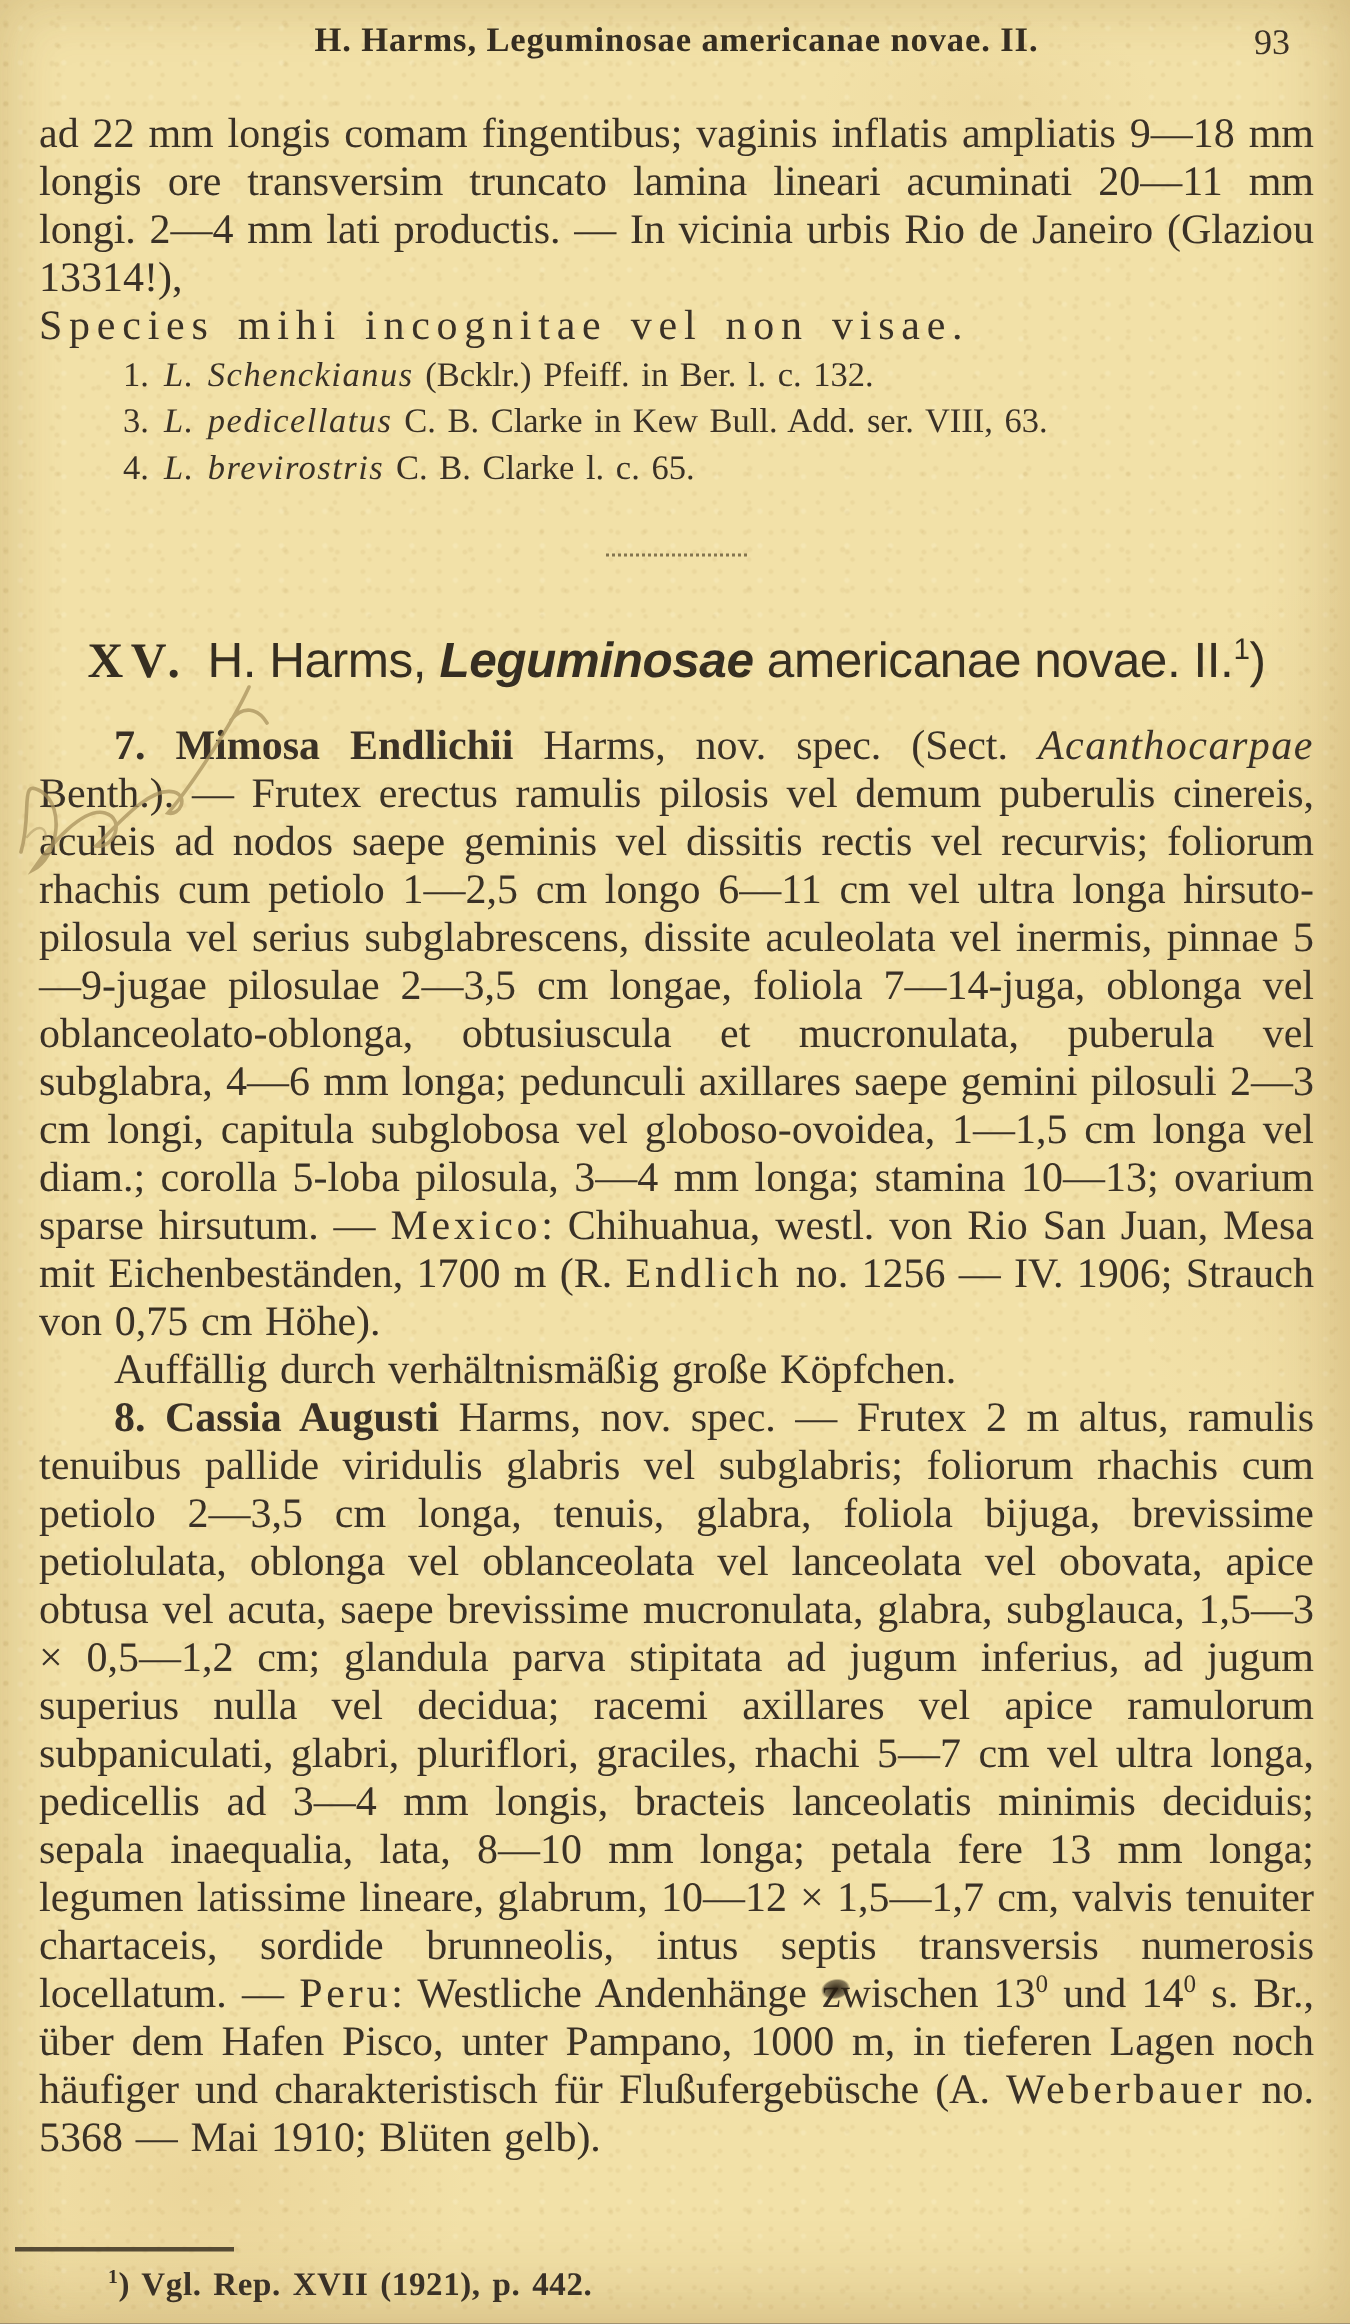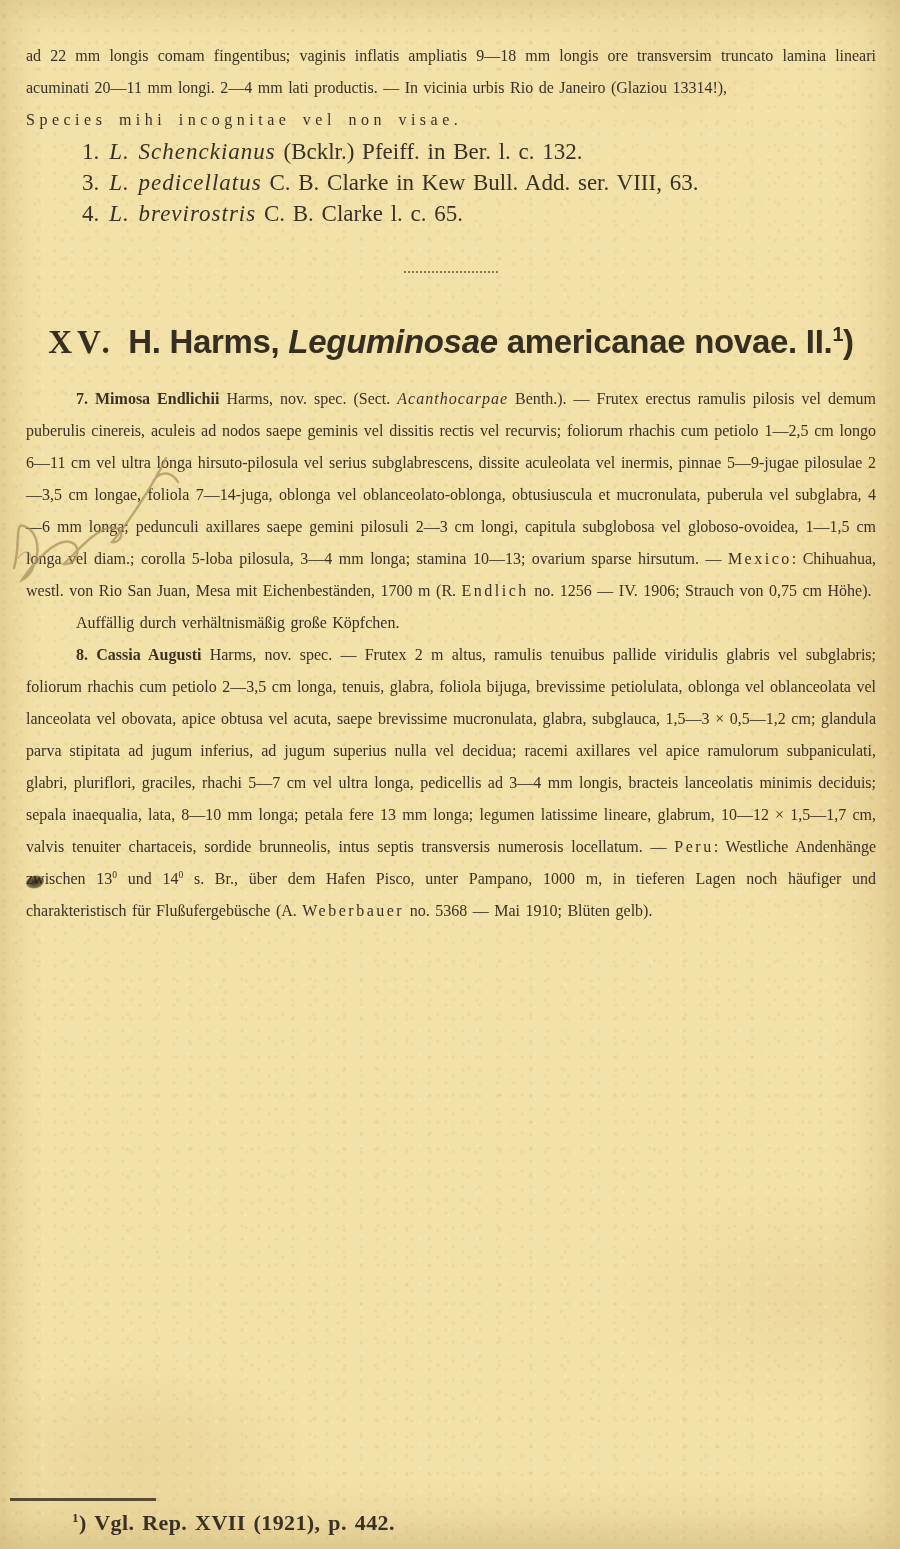--- a/index.html
+++ b/index.html
@@ -22,21 +22,21 @@
   }
   .content { position:relative; padding:14px 24px 0 26px; height:1490px; overflow:hidden; }
 
   .running-head-row { position:relative; height:34px; }
   .running-head {
     display:block; text-align:center; font-size:23px; font-weight:bold;
     letter-spacing:.6px; color:#352d21;
   }
   .page-number { position:absolute; right:16px; top:2px; font-size:24px; color:#3a3126; }
 
-  p { margin:0; font-size:16px; line-height:32px; text-align:justify; word-spacing:1.5px; }
+  p { margin:0; font-size:28px; line-height:32px; text-align:justify; word-spacing:1.5px; }
   .p-intro { margin-top:26px; }
   .species-line { text-align:left; letter-spacing:4.5px; word-spacing:4px; }
   .species-list { margin-left:56px; }
   .list-item { font-size:23px; line-height:31px; word-spacing:2px; }
   .num { padding-right:10px; }
   .it { font-style:italic; letter-spacing:1px; }
   .bd { font-weight:bold; }
   .ls { letter-spacing:2.5px; }
   .p-item5 { margin-top:8px; text-indent:50px; }
 
@@ -45,21 +45,21 @@
     border-top:2px dotted rgba(95,80,50,.75);
   }
 
   .handwriting { position:absolute; left:4px; top:440px; width:190px; height:150px; pointer-events:none; }
 
   .article-title {
     margin:48px 0 0 0; text-align:center; font-size:33px; line-height:42px;
     white-space:nowrap; color:#362e21;
   }
   .t-roman { font-family:"Liberation Serif","DejaVu Serif",serif; letter-spacing:5px; }
-  .t-bold  { font-family:"Liberation Sans","DejaVu Sans",sans-serif; font-weight:700; letter-spacing:-.3px;text-align:right; }
+  .t-bold  { font-family:"Liberation Sans","DejaVu Sans",sans-serif; font-weight:400; letter-spacing:-.3px;text-align:right; }
   .t-bi    { font-family:"Liberation Sans","DejaVu Sans",sans-serif; font-weight:700; font-style:italic; letter-spacing:-.3px; }
   .sup { vertical-align:super; font-size:60%; line-height:0; }
 
   .p7 { margin-top:20px; text-indent:50px; }
   .p-note { text-indent:50px; }
   .p8 { text-indent:50px; }
 
   .blotted { position:relative; }
   .blotted::after {
     content:""; position:absolute; left:-4px; top:2px; width:26px; height:20px;
@@ -69,20 +69,24 @@
 
   .footnote-rule { position:absolute; left:10px; top:1498px; width:146px; border-top:3px solid rgba(60,50,35,.85); }
   .footnote { position:absolute; left:0; top:1508px; width:860px; padding-left:72px; font-size:22px; line-height:30px; font-weight:bold; color:#3a3126; letter-spacing:.4px; word-spacing:2px; }
 </style>
 </head>
 <body>
 
 <div class="page">
   <div class="content">
 
+    <div class="running-head-row">
+      <span class="running-head">H. Harms, Leguminosae americanae novae. II.</span>
+      <span class="page-number">93</span>
+    </div>
 
     <p class="p-intro"><span>ad 22 mm longis comam fingentibus; vaginis inflatis ampliatis 9—18 mm longis ore transversim truncato lamina lineari acuminati 20—11 mm longi. 2—4 mm lati productis. — In vicinia urbis Rio de Janeiro (Glaziou 13314!),</span></p>
 
     <p class="species-line"><span>Species mihi incognitae vel non visae.</span></p>
 
     <div class="species-list">
       <div class="list-item"><span class="num">1.</span><span class="it">L. Schenckianus</span><span> (Bcklr.) Pfeiff. in Ber. l. c. 132.</span></div>
       <div class="list-item"><span class="num">3.</span><span class="it">L. pedicellatus</span><span> C. B. Clarke in Kew Bull. Add. ser. VIII, 63.</span></div>
       <div class="list-item"><span class="num">4.</span><span class="it">L. brevirostris</span><span> C. B. Clarke l. c. 65.</span></div>
     </div>

